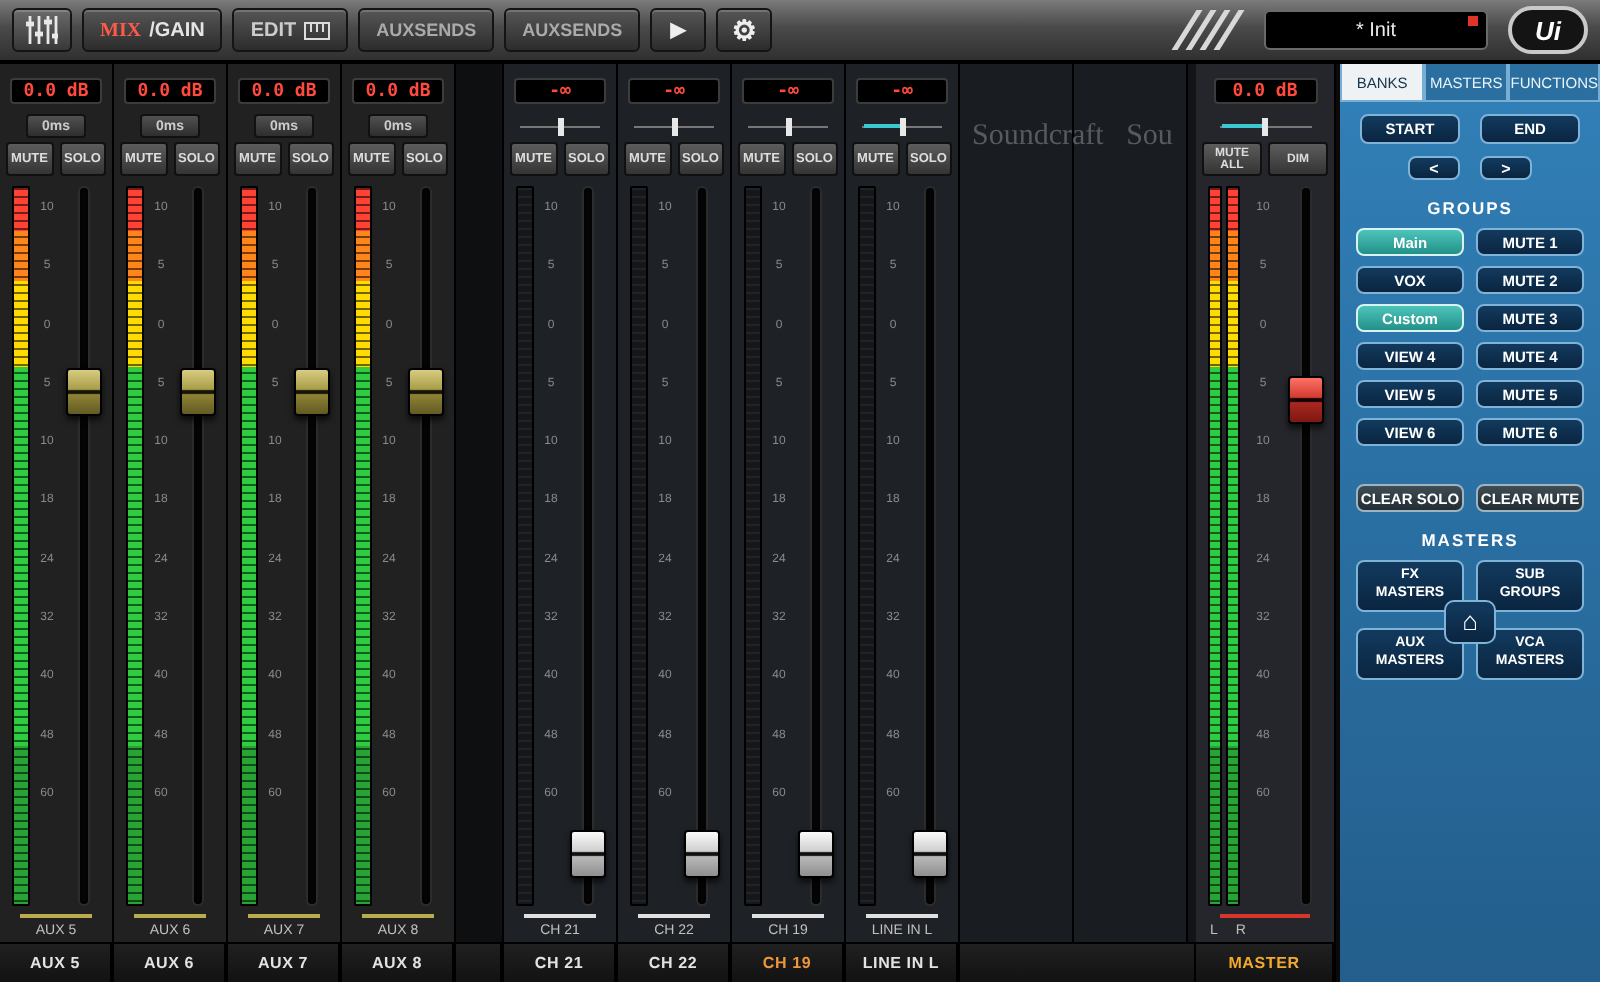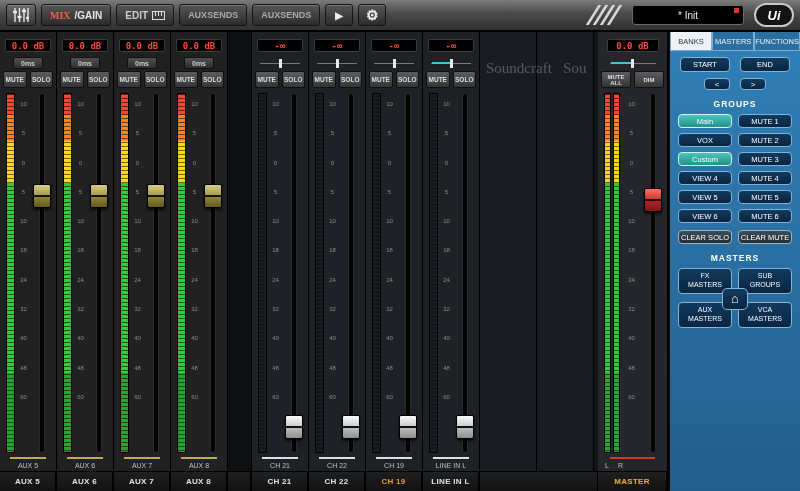--- a/index.html
+++ b/index.html
@@ -100,28 +100,28 @@
 
   
   .sidebar { width:132px; background:linear-gradient(#3180b8,#235e8c); border-left:2px solid #0a0a0a;
     display:flex; flex-direction:column; }
   .tabs { display:flex; height:19px; }
   .tab { flex:1; display:flex; align-items:center; justify-content:center; font-size:7.5px; font-weight:normal;
     color:#eaf3fa; background:#2a6f9f; border:1px solid #78aed3; border-top:none; }
   .tab.active { background:#eef2f4; color:#17344d; }
   .pair { display:flex; justify-content:center; gap:10px; margin-top:6px; }
   .sb-btn { background:linear-gradient(#123a5e,#0a2540); border:1px solid #7fb3d8; border-radius:4px;
-    color:#fff; font-size:7.5px; font-weight:normal; display:flex; align-items:center; justify-content:center; }
+    color:#fff; font-size:7.5px; font-weight:bold; display:flex; align-items:center; justify-content:center; }
   .transport .sb-btn { width:50px; height:15px; }
   .nav .sb-btn { width:26px; height:12px; font-size:8px; }
   .sb-title { margin-top:9px; text-align:center; font-size:8.5px; font-weight:bold; color:#fff; letter-spacing:1px; }
   .group-grid, .util-grid, .clear-grid { display:grid; grid-template-columns:1fr 1fr; gap:5px 6px; padding:5px 8px 0; }
   .group-grid .sb-btn, .util-grid .sb-btn, .clear-grid .sb-btn { height:14px; }
   .util-grid { margin-top:10px; }
-  .clear-grid { margin-top:2px; }
+  .clear-grid { margin-top:14px; }
   .clear-grid .sb-btn { background:linear-gradient(#3d4c55,#232d34); border-color:#9fb4bf; }
   .sb-btn.active { background:linear-gradient(#4cc4ba,#239189); border-color:#d8f4f1; }
   .masters-wrap { position:relative; padding:5px 8px 0; }
   .masters-grid { display:grid; grid-template-columns:1fr 1fr; gap:8px 6px; }
   .masters-grid .sb-btn { height:26px; white-space:pre-line; text-align:center; line-height:1.25; font-size:7px; }
   .home-btn { position:absolute; left:50%; top:55%; transform:translate(-50%,-50%); width:26px; height:22px;
     background:linear-gradient(#123a5e,#0a2540); border:1px solid #7fb3d8; border-radius:5px;
     color:#fff; font-size:13px; display:flex; align-items:center; justify-content:center; }
 </style>
 </head>

